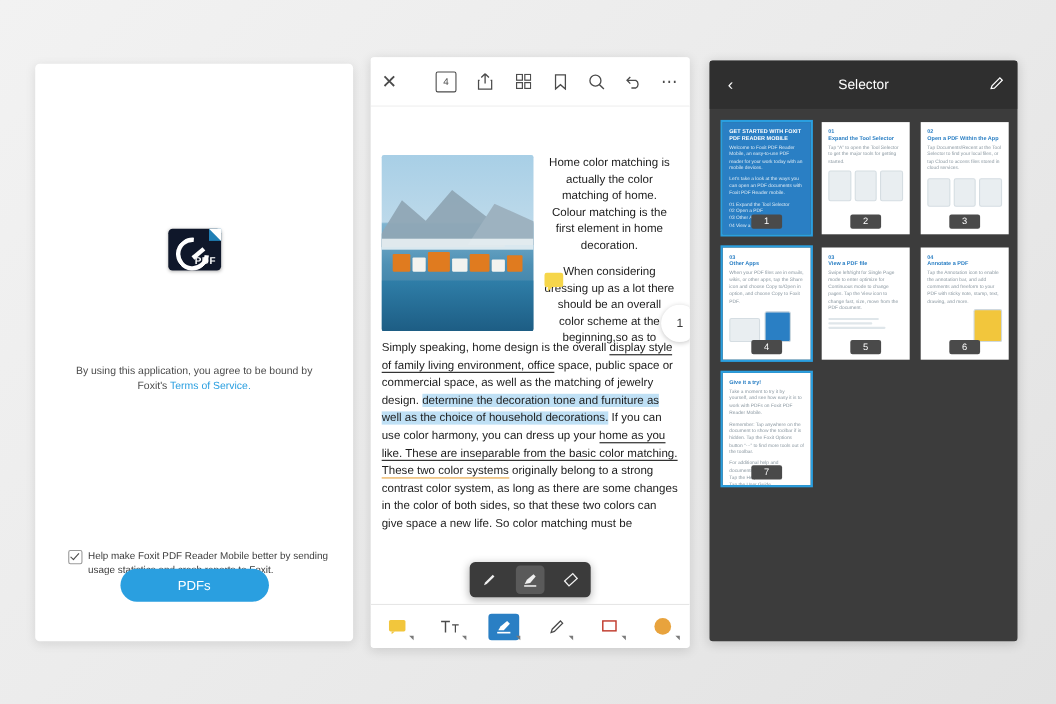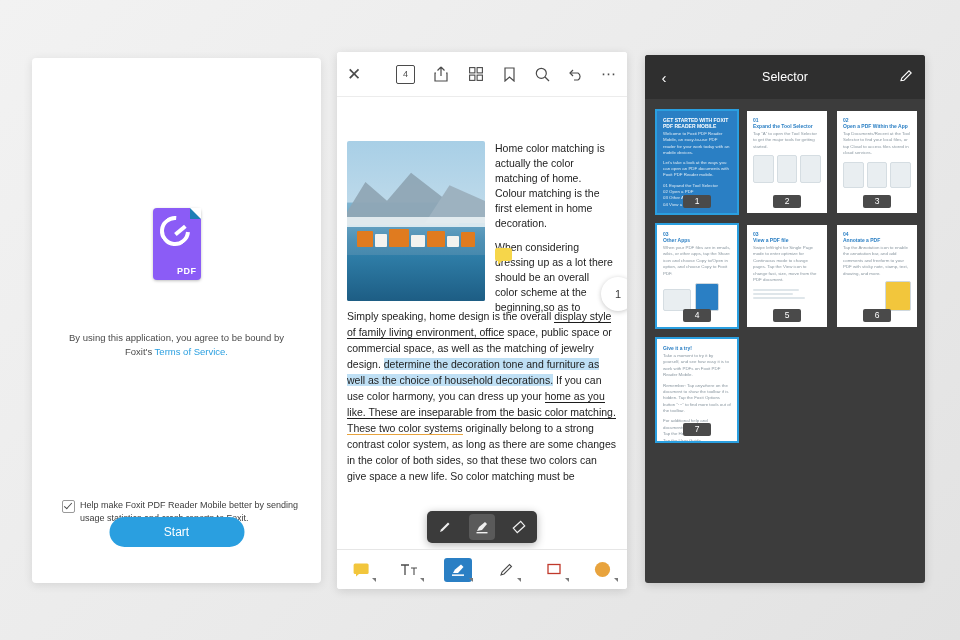--- a/index.html
+++ b/index.html
@@ -13,21 +13,21 @@
 
   
   .panel1{
     position:absolute;left:32px;top:58px;width:289px;height:525px;
     background:#ffffff;border-radius:4px;
     box-shadow:0 2px 10px rgba(0,0,0,.10);
     overflow:hidden;
   }
   .logo-wrap{position:absolute;left:50%;top:150px;transform:translateX(-50%);}
   .pdf-logo{
-    width:48px;height:72px;background:#8b5cf6;border-radius:4px;position:relative;
+    width:48px;height:38px;background:#0f172a;border-radius:4px;position:relative;
     box-shadow:0 1px 3px rgba(0,0,0,.25);
   }
   .pdf-logo:before{
     content:"";position:absolute;right:0;top:0;border-width:0 11px 11px 0;
     border-style:solid;border-color:#ffffff #ffffff #1f7fb5 #1f7fb5;
   }
   .pdf-logo .glyph{
     position:absolute;left:7px;top:8px;width:22px;height:22px;border-radius:50%;
     border:4px solid #ffffff;border-right-color:transparent;transform:rotate(-40deg);
   }
@@ -101,21 +101,21 @@
   .photo .houses{position:absolute;left:6px;top:82px;width:126px;height:34px;}
   .photo .h{position:absolute;background:#e07b1f;border-radius:1px;}
   .photo .hw{background:#f3f3ef;}
   .photo .water{
     position:absolute;left:0;bottom:0;width:100%;height:46px;
     background:linear-gradient(#2f7ea8,#1d5d84);
   }
   .photo .snow{position:absolute;left:0;top:76px;width:100%;height:10px;background:#eef4f7;opacity:.85;}
 
   .col-text{
-    position:absolute;left:158px;top:44px;width:118px;font-size:10.5px;color:#1d1d1d;line-height:1.42;
+    position:absolute;left:158px;top:44px;width:118px;font-size:10.5px;color:#1d1d1d;line-height:1.42;text-align:center;
   }
   .col-text p{margin:0 0 10px 0;}
   .note-ic{
     position:absolute;left:50px;top:108px;width:17px;height:13px;background:#f6d64a;border-radius:2px;
   }
   .note-ic:after{
     content:"";position:absolute;left:3px;bottom:-4px;border-width:5px 5px 0 0;
     border-style:solid;border-color:#f6d64a transparent transparent transparent;
   }
   .bubble{
@@ -195,21 +195,21 @@
 
     <div class="terms">
       <span>By using this application, you agree to be bound by Foxit's </span><a href="#">Terms of Service.</a>
     </div>
 
     <div class="consent">
       <span class="cbx"></span>
       <span>Help make Foxit PDF Reader Mobile better by sending usage statistics and crash reports to Foxit.</span>
     </div>
 
-    <button class="start-btn">Start</button>
+    <button class="start-btn">PDFs</button>
   </div>
 
   <div class="panel2">
 
     <div class="p2-top">
       <div class="ic ic-close">✕</div>
       <div class="spacer"></div>
 
       <div class="ic ic-page">4</div>
 

